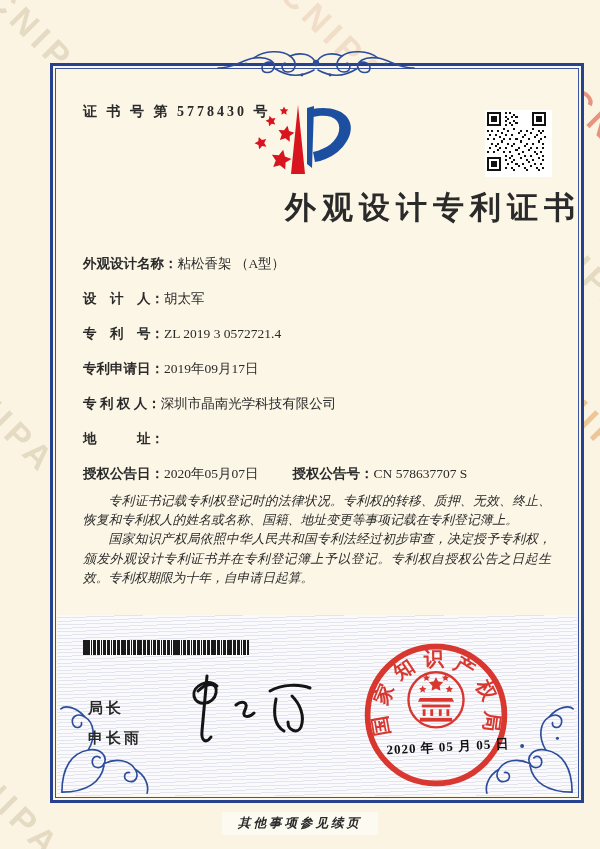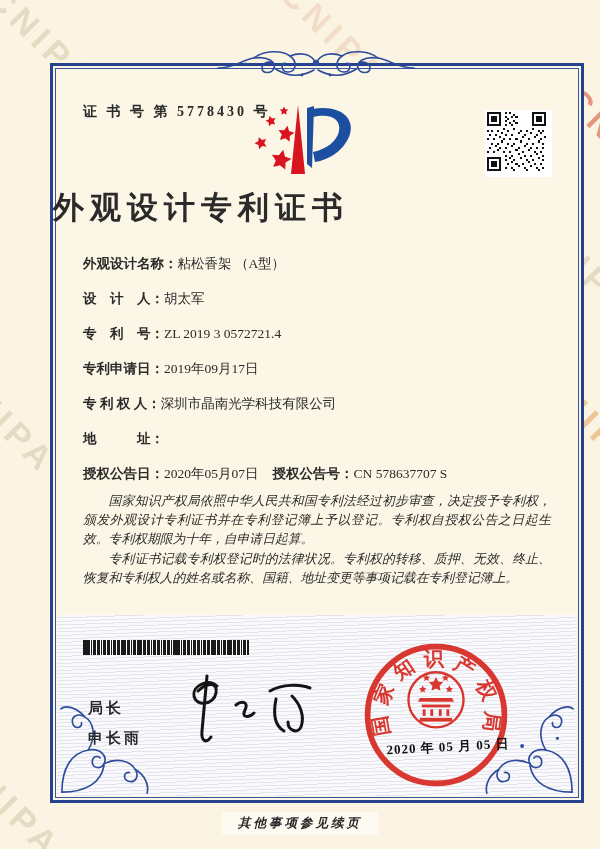--- a/index.html
+++ b/index.html
@@ -10,27 +10,27 @@
       color:rgba(185,165,125,.32);transform:rotate(45deg);transform-origin:0 0;white-space:nowrap;pointer-events:none;}
   
   .frame{position:absolute;left:50px;top:63px;width:528px;height:734px;border:3px solid #26418e;background:#fcf6e6;}
   .frame::before{content:"";position:absolute;inset:2px;border:1px solid #3a55a0;pointer-events:none;}
   .guilloche{position:absolute;left:4px;top:549px;width:520px;height:181px;
      background:repeating-linear-gradient(178deg,#fafafc 0 2.5px,#e4e4ee 2.5px 3.5px);}
   
   .cert-no{position:absolute;left:30px;top:37px;font-size:14px;font-weight:600;letter-spacing:3px;}
   .logo{position:absolute;left:194px;top:36px;width:110px;height:80px;}
   .qr{position:absolute;left:432px;top:44px;width:63px;height:63px;background:#fff;padding:2px;}
-  .title{position:absolute;left:0;top:121px;width:100%;text-align:left;font-size:31px;font-weight:700;letter-spacing:6px;}
+  .title{position:absolute;left:0;top:121px;width:100%;text-align:right;font-size:31px;font-weight:700;letter-spacing:6px;}
   .fields{position:absolute;left:30px;top:188px;width:470px;display:flex;flex-direction:column;gap:15px;}
   .frow{display:flex;align-items:baseline;line-height:20px;font-size:13.5px;}
   .flabel{font-weight:700;white-space:nowrap;}
   .fvalue{font-weight:400;white-space:nowrap;}
   .frow.addr .fvalue{font-size:12.3px;letter-spacing:-.2px;}
-  .frow.double .pair2{margin-left:14px;display:flex;align-items:flex-start;}
+  .frow.double .pair2{margin-left:34px;display:flex;align-items:flex-start;}
   .paras{position:absolute;left:30px;top:426px;width:468px;font-size:12.8px;line-height:1.5;
      font-style:italic;font-weight:500;text-align:justify;}
   .paras p{margin:0;text-indent:2em;}
   .barcode{position:absolute;left:30px;top:574px;width:166px;height:15px;background-color:#fff;
      background-image:repeating-linear-gradient(90deg,#1a1a1a 0 1px,transparent 1px 2px),
        repeating-linear-gradient(90deg,#1a1a1a 0 2px,transparent 2px 5px),
        repeating-linear-gradient(90deg,transparent 0 3px,#1a1a1a 3px 4px,transparent 4px 9px);}
   .signer-title{position:absolute;left:35px;top:633px;font:600 15px "Liberation Sans",sans-serif;letter-spacing:3px;}
   .signer-name{position:absolute;left:35px;top:663px;font:600 15px "Liberation Sans",sans-serif;letter-spacing:3px;}
   .signature{position:absolute;left:125px;top:603px;width:145px;height:85px;}
@@ -177,22 +177,22 @@
         <span class="flabel">授权公告日：</span>
         <span class="fvalue">2020年05月07日</span>
         <span class="pair2">
           <span class="flabel">授权公告号：</span>
           <span class="fvalue">CN 578637707 S</span>
         </span>
       </div>
     </div>
 
     <div class="paras">
+      <p>专利证书记载专利权登记时的法律状况。专利权的转移、质押、无效、终止、恢复和专利权人的姓名或名称、国籍、地址变更等事项记载在专利登记簿上。</p>
       <p>国家知识产权局依照中华人民共和国专利法经过初步审查，决定授予专利权，颁发外观设计专利证书并在专利登记簿上予以登记。专利权自授权公告之日起生效。专利权期限为十年，自申请日起算。</p>
-      <p>专利证书记载专利权登记时的法律状况。专利权的转移、质押、无效、终止、恢复和专利权人的姓名或名称、国籍、地址变更等事项记载在专利登记簿上。</p>
     </div>
 
     <div class="barcode"></div>
 
     <div class="signer-title">局长</div>
     <div class="signer-name">申长雨</div>
 
     <svg class="signature" viewBox="0 0 145 85">
       <g stroke="#141414" fill="none" stroke-width="3" stroke-linecap="round" stroke-linejoin="round">
         <path d="M20,22 C30,12 40,14 38,24 C36,36 18,38 16,27 C14,17 30,9 39,17"></path>

